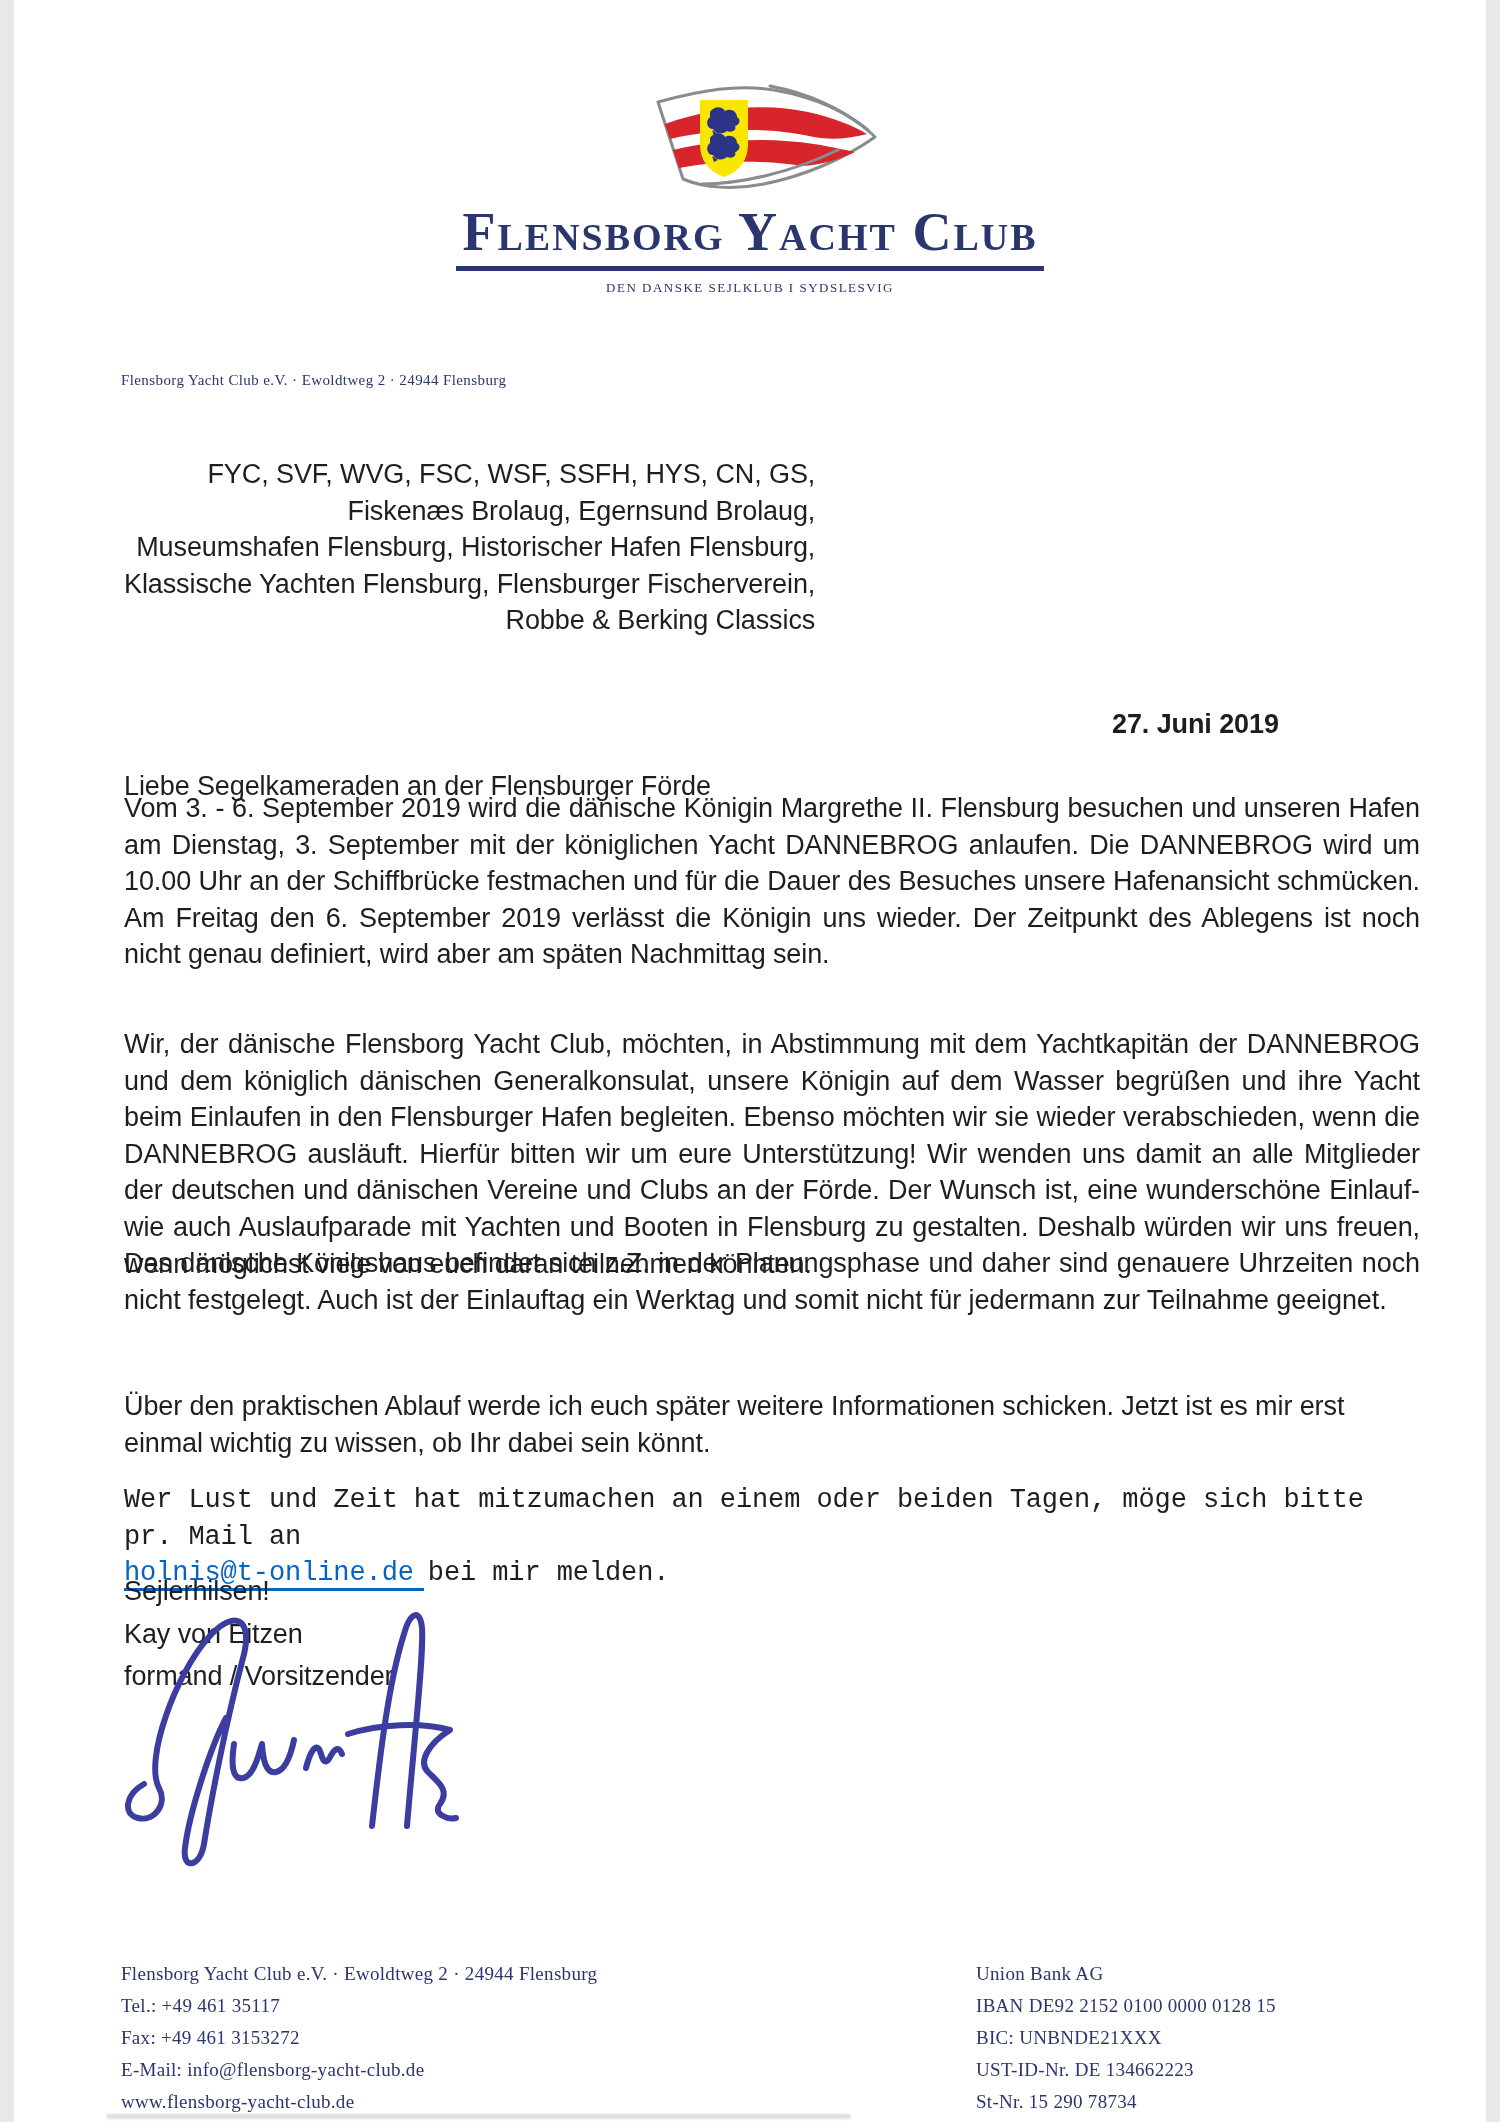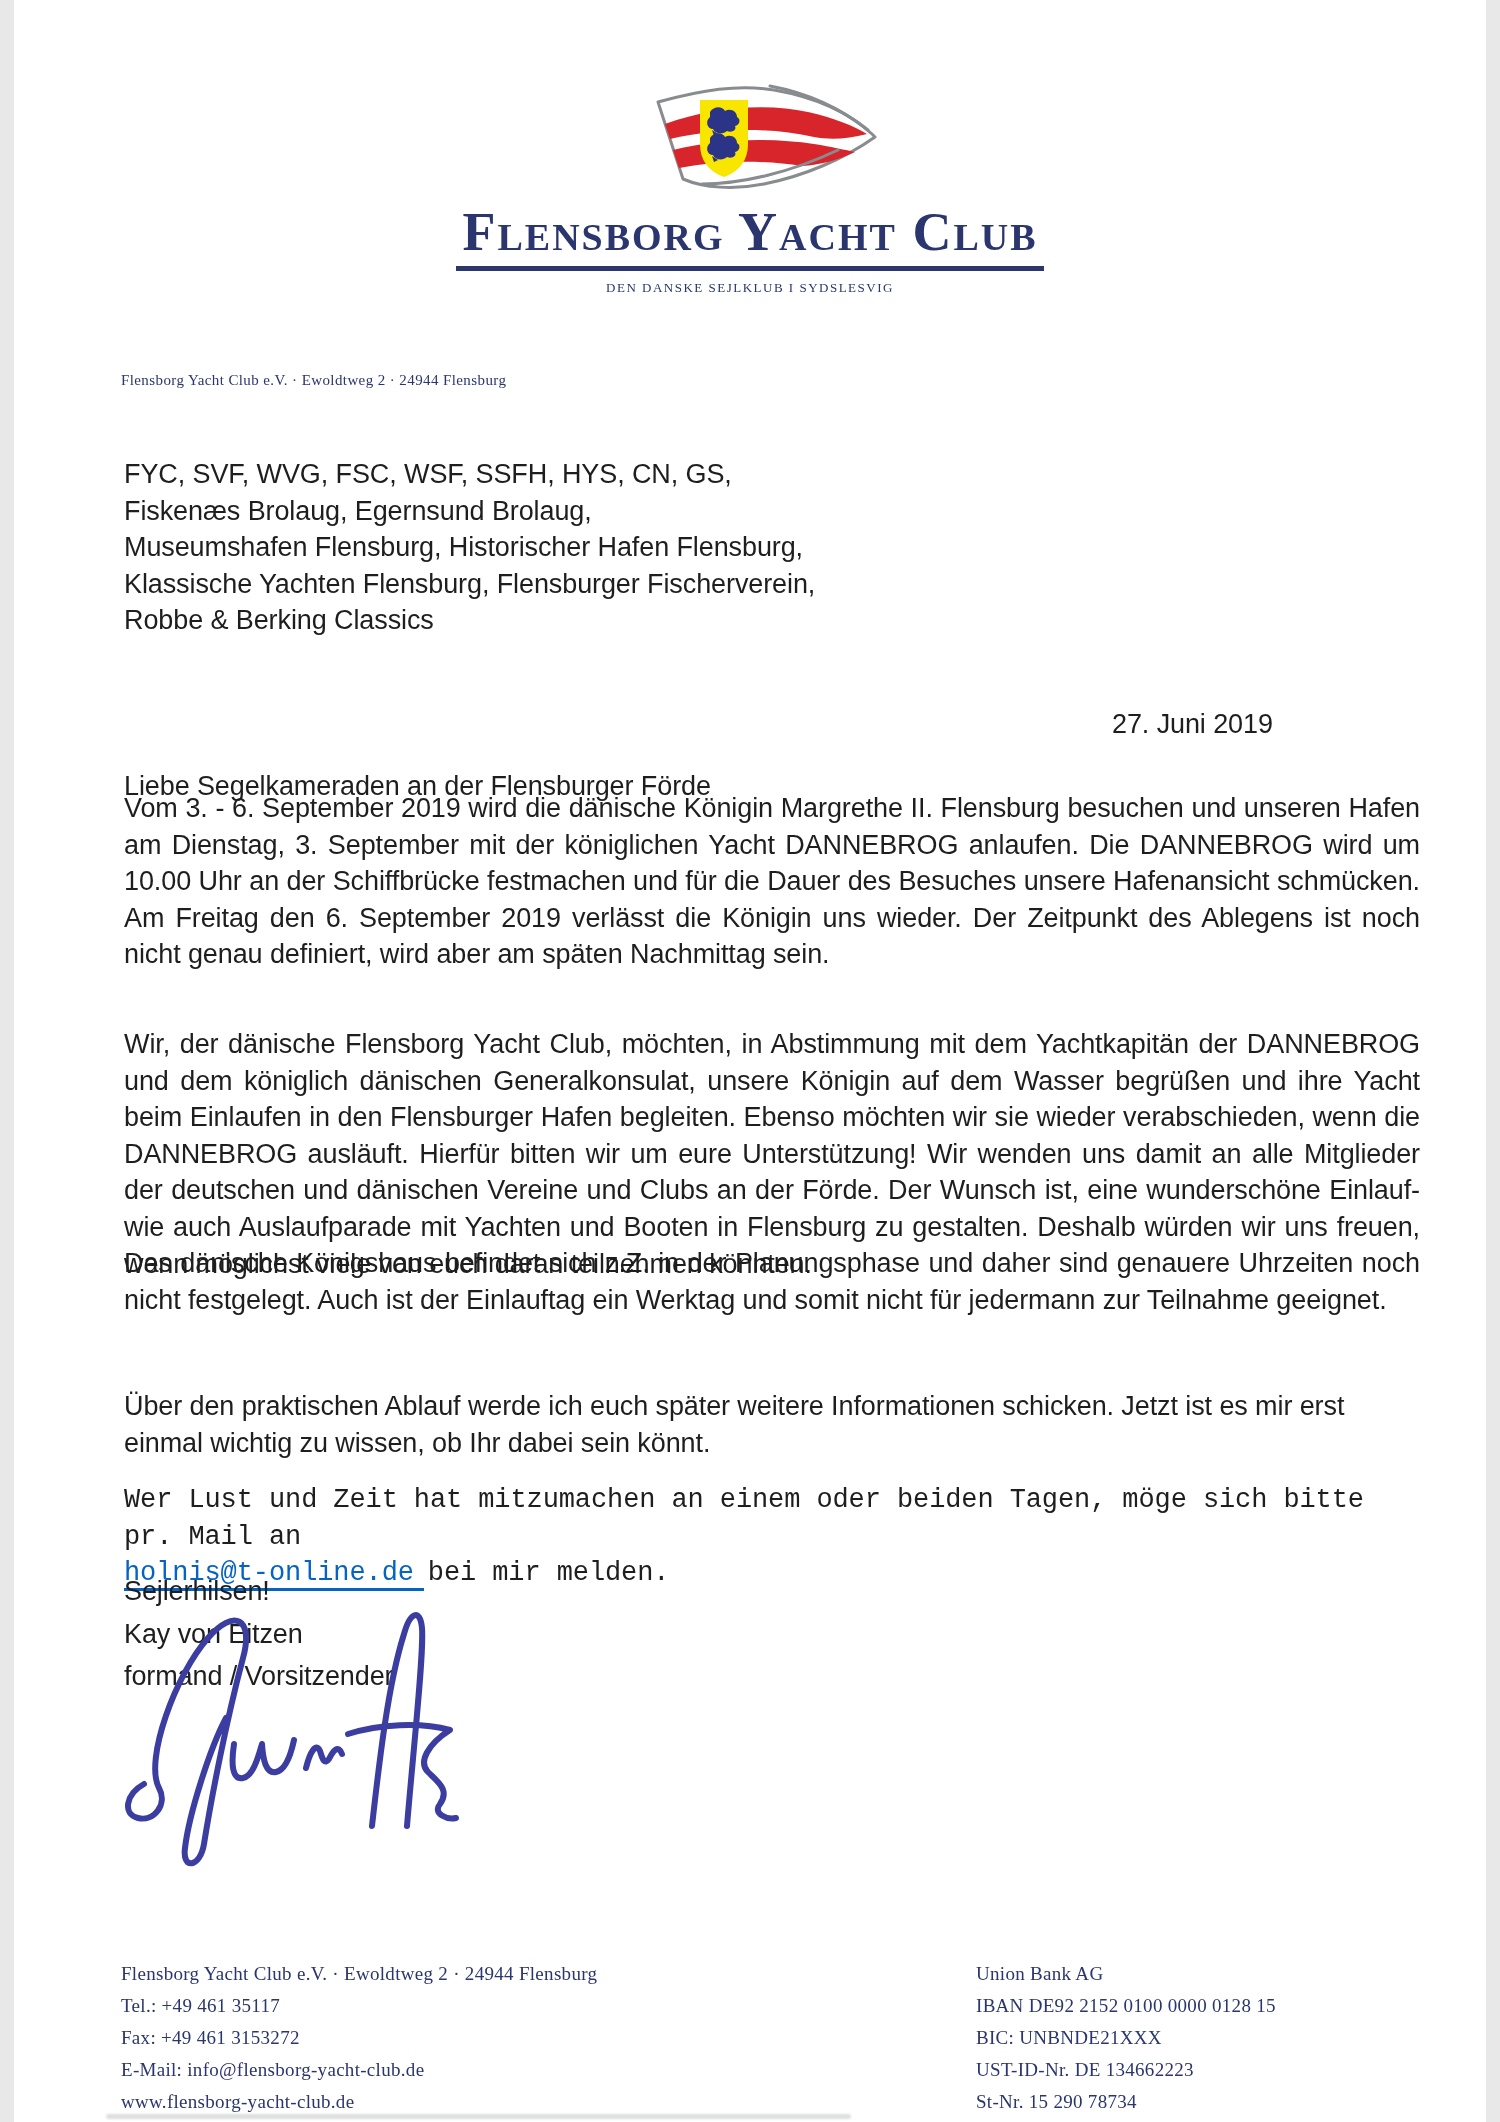--- a/index.html
+++ b/index.html
@@ -39,22 +39,22 @@
     left:107px;top:372px;
     font-family:"Liberation Serif", serif;
     font-size:15px;
     letter-spacing:.4px;
     color:#2b356e;
   }
 
   
   .bodytext{font-size:27px;line-height:36.6px;color:#1e1e1e;letter-spacing:-0.1px;}
   .recipients{left:110px;top:456px;}
-  .recipients div{white-space:nowrap;}
-  .date-line{left:1098px;top:706px;}
+  .recipients div{white-space:nowrap;text-align:right;}
+  .date-line{left:1098px;top:706px;font-weight:bold;}
   .salutation{left:110px;top:768px;}
   .para{left:110px;width:1296px;}
   .para.justify{text-align:justify;}
   .p1{top:790px;}
   .p2{top:1026px;}
   .p3{top:1245px;}
   .p4{top:1388px;}
   .p5{top:1482px;font-family:Liberation Mono, monospace;}
   .email-link{
     color:#0563c1;

